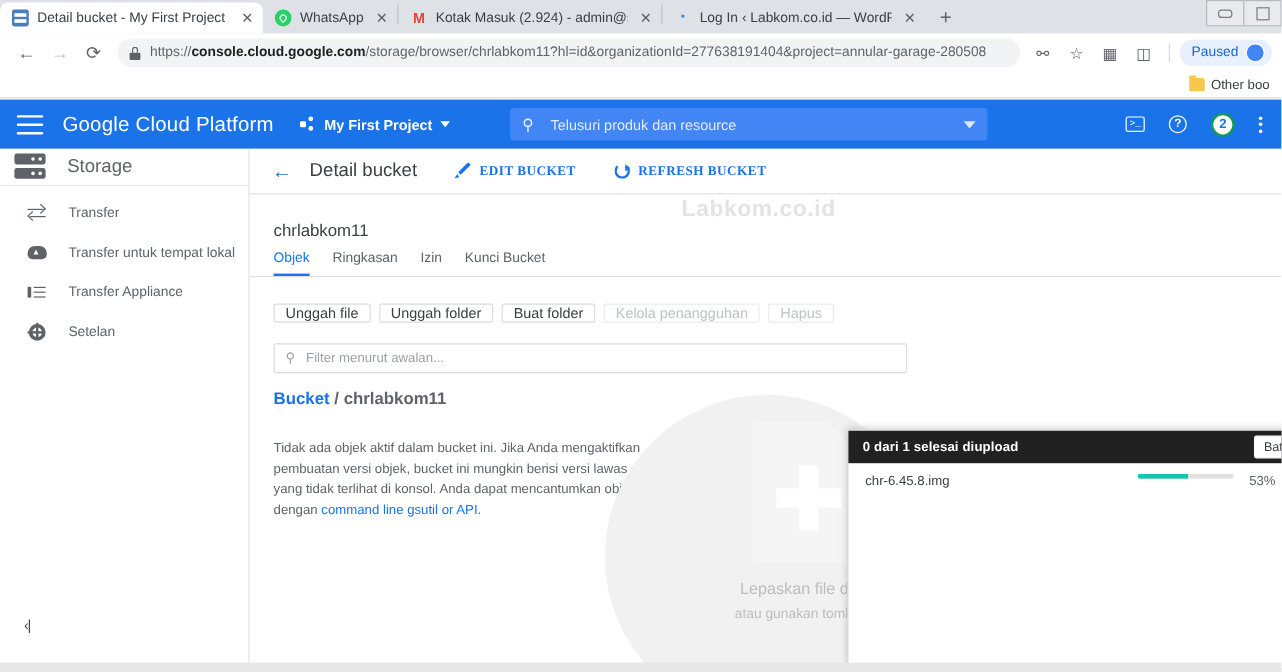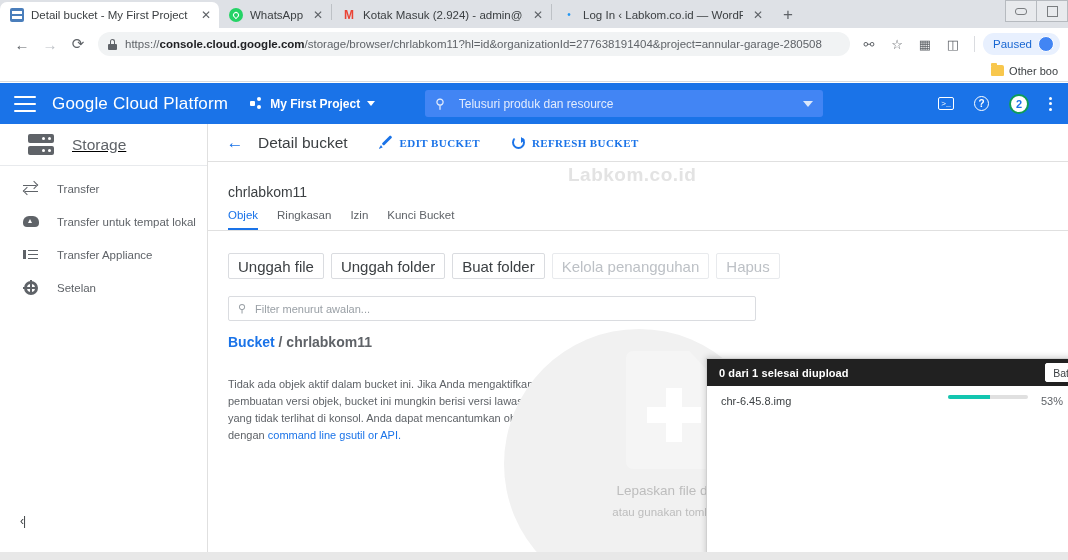--- a/index.html
+++ b/index.html
@@ -153,21 +153,21 @@
     display:flex;align-items:center;justify-content:center;
   }
   .kebab { display:flex;flex-direction:column;gap:2.5px;align-items:center;}
   .kebab i{ width:3px;height:3px;border-radius:50%;background:#fff;display:block;}
 
   
   .sidebar {
     position:absolute; left:0; top:124px; width:208px; height:436px;
     background:#fff; border-right:1px solid #e0e0e0;
   }
-  .sb-title-row { height:42px; display:flex; align-items:center; padding-left:28px; gap:18px; border-bottom:1px solid #e8eaed;text-decoration:underline;}
+  .sb-title-row { height:31px; display:flex; align-items:center; padding-left:12px; gap:18px; border-bottom:1px solid #e8eaed;}
   .storage-icon{ width:26px;height:22px; position:relative; flex:0 0 26px;}
   .storage-icon i{ position:absolute;left:0;width:26px;height:9px;background:#5f6368;border-radius:2px;}
   .storage-icon .r1{top:0;}
   .storage-icon .r2{top:12px;}
   .storage-icon i::after{content:'';position:absolute;right:3px;top:3px;width:3px;height:3px;border-radius:50%;background:#fff;}
   .storage-icon i::before{content:'';position:absolute;right:9px;top:3px;width:3px;height:3px;border-radius:50%;background:#fff;}
   .sb-title { font-size:15.5px; color:#5f6368; }
   .sb-list { padding-top:6px; }
   .sb-item {
     height:33px; display:flex; align-items:center; padding-left:22px; gap:18px;
@@ -223,22 +223,22 @@
     position:relative;
   }
   .tab-item.active{ color:#1a73e8; }
   .tab-item.active::after{
     content:''; position:absolute; left:0; right:10px; bottom:0; height:2.5px; background:#1a73e8;
   }
   .tabs-underline{ height:1px; background:#e0e0e0; margin-top:0; }
 
   .btn-row{ display:flex; gap:7px; padding:22px 0 0 20px; }
   .gbtn{
-    height:26px; padding:0 9px; border:1px solid #dadce0; border-radius:2px;
-    background:#fff; font-size:15px; color:#3c4043;
+    height:16px; padding:0 9px; border:1px solid #dadce0; border-radius:2px;
+    background:#fff; font-size:12px; color:#3c4043;
     display:flex;align-items:center; white-space:nowrap;
   }
   .gbtn.disabled{ color:#bdc1c6; border-color:#e8eaed; }
   .filter-box{
     margin:17px 0 0 20px; width:528px; height:25px; border:1px solid #dadce0; border-radius:2px;
     display:flex; align-items:center; padding:0 9px; gap:9px;
   }
   .filter-box .mag2{ color:#9aa0a6; font-size:11px;}
   .filter-box .ph2{ color:#9aa0a6; font-size:11px;}
   .breadcrumb{ margin:13px 0 0 20px; font-size:14px; color:#5f6368;font-weight:bold; }

